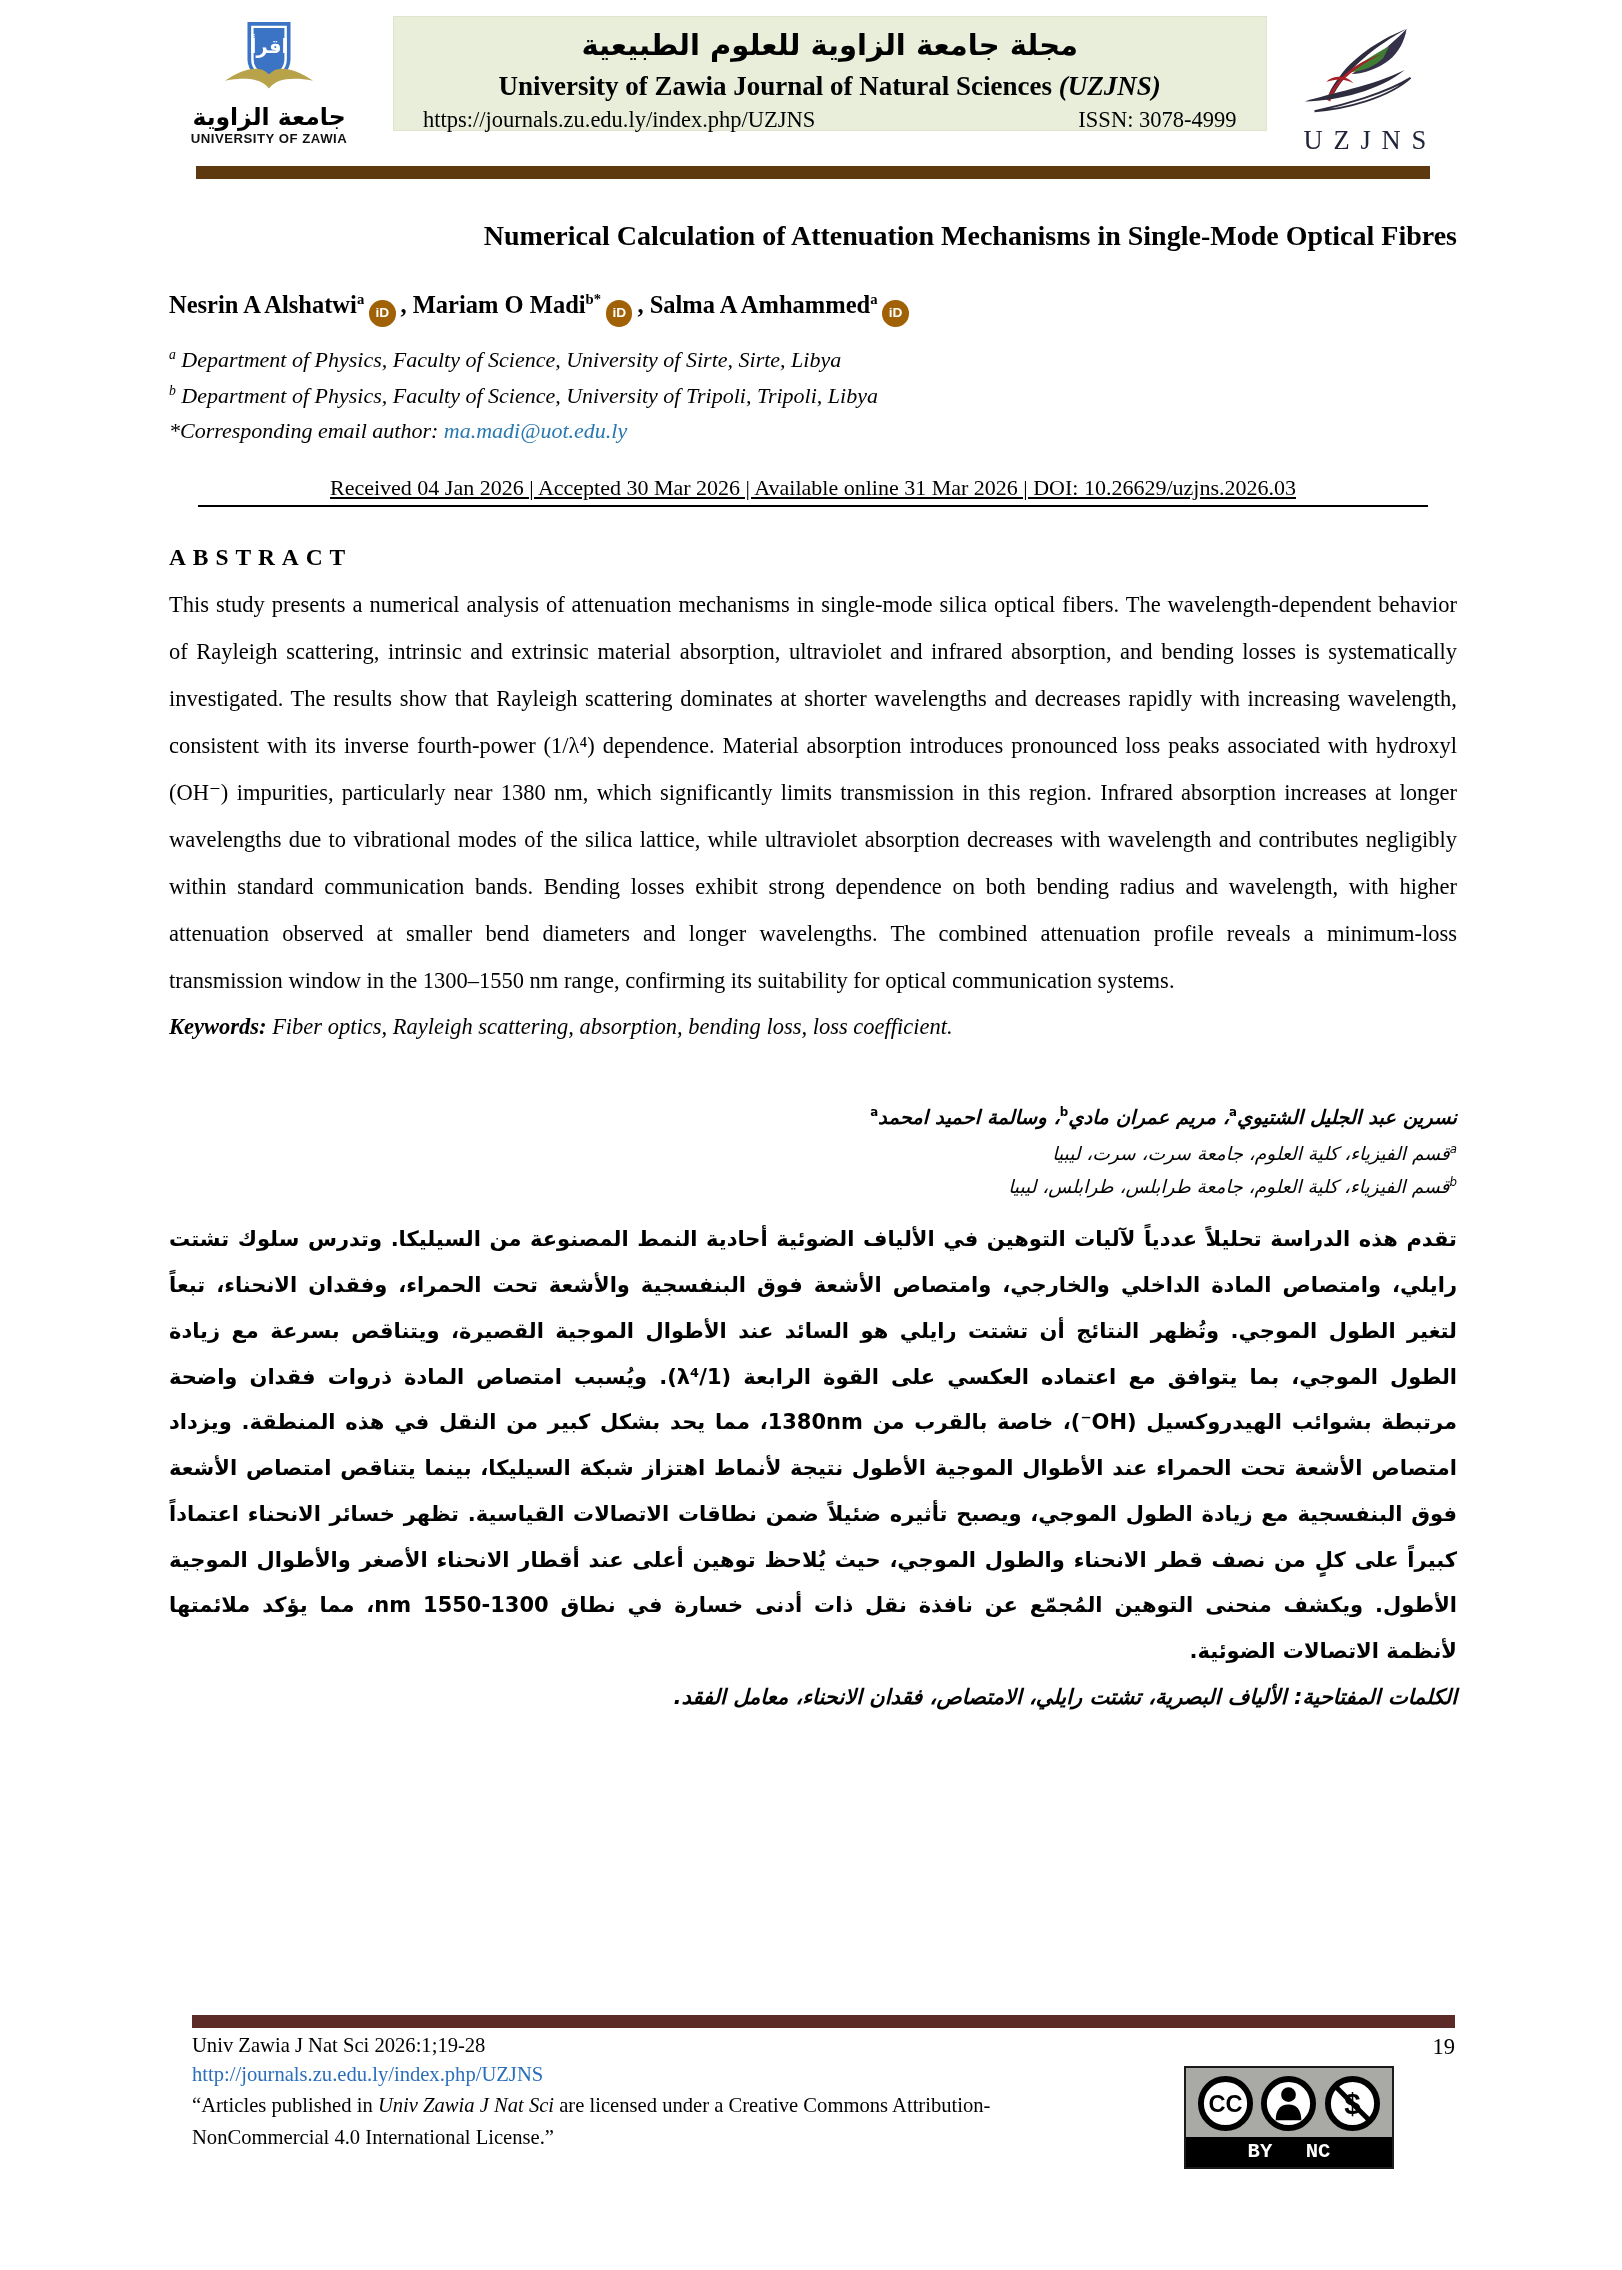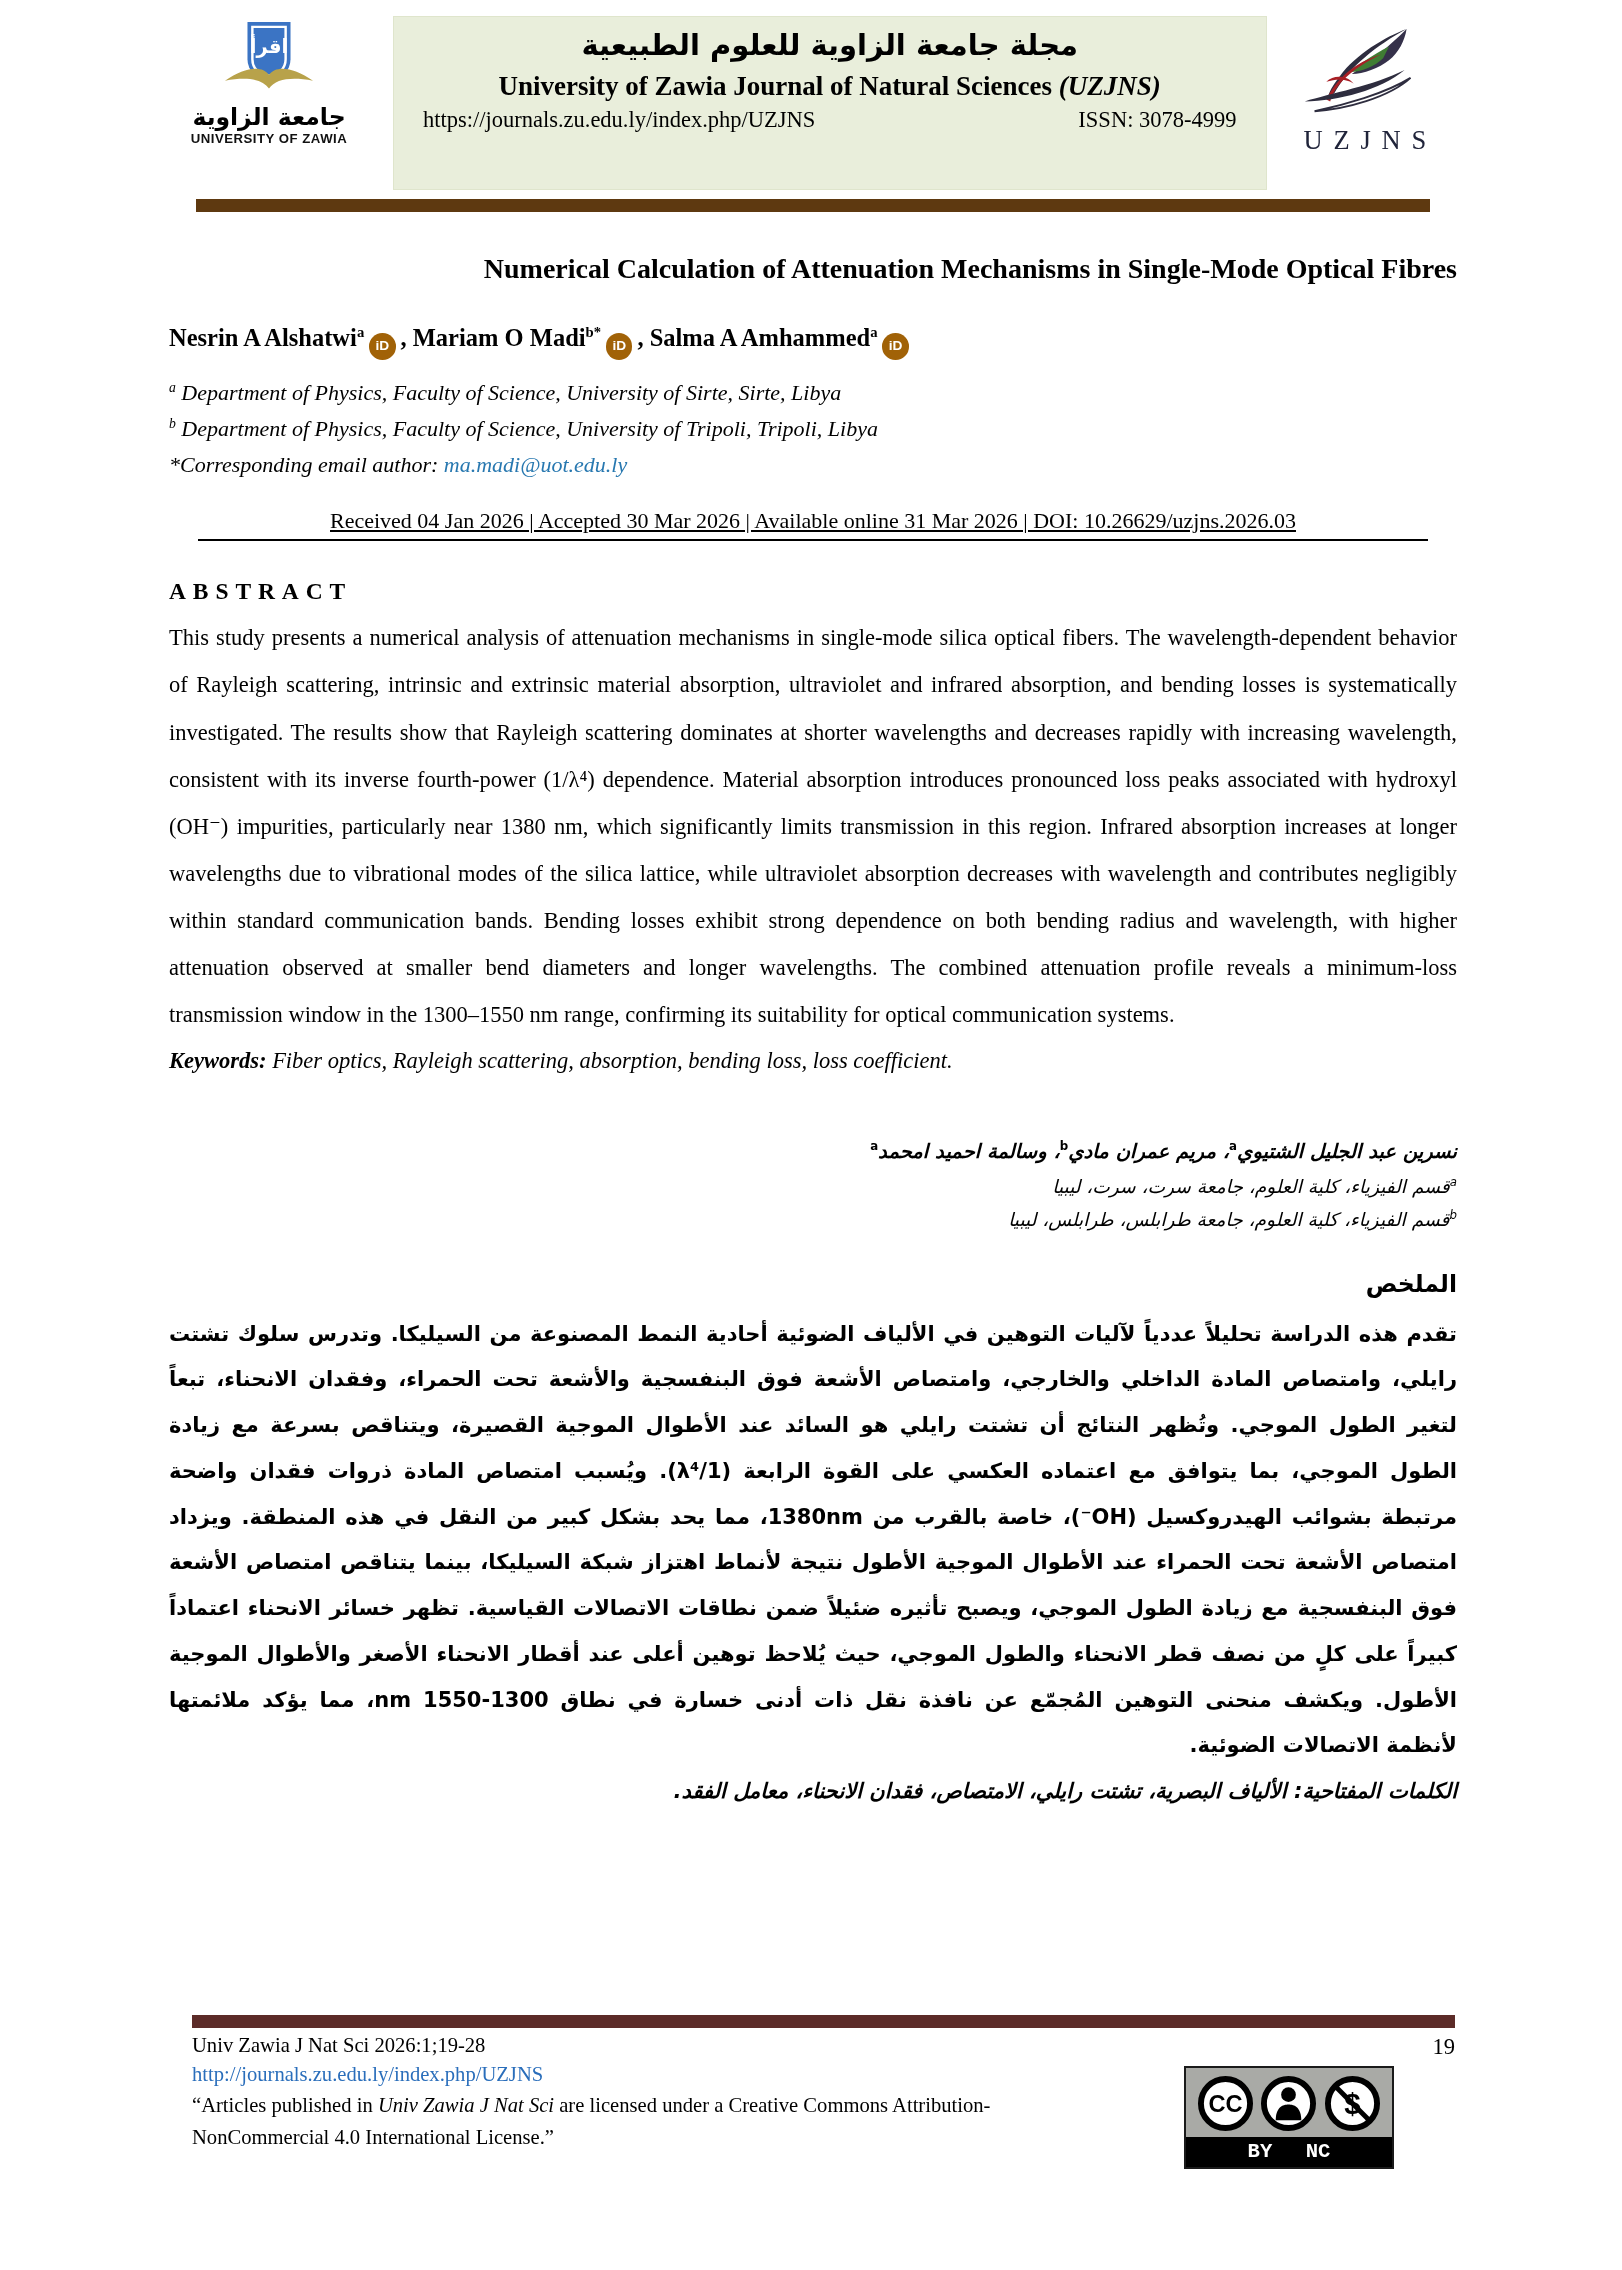--- a/index.html
+++ b/index.html
@@ -14,21 +14,21 @@
   .page { padding: 15.7px 165px 0 169px; }
 
   
   .header { display: flex; align-items: stretch; margin-left: -23.5px; margin-right: -5.9px; }
   .uz-logo { width: 247px; text-align: center; padding-top: 3.9px; flex: 0 0 auto; }
   .uz-logo svg { display: block; margin: 0 auto; }
   .uz-logo .uz-arabic { font-family: "DejaVu Sans", sans-serif; font-weight: bold; font-size: 23.5px; color: #000000; line-height: 1.0; margin-top: -3.9px; }
   .uz-logo .uz-caption { font-family: "Liberation Sans", sans-serif; font-weight: bold; font-size: 13.2px; letter-spacing: 0.5px; color: #111; margin-top: 2px; }
   .green-box {
     flex: 1 1 auto; background: #e9eedb; border: 1px solid #dfe5cc;
-    padding: 9.8px 27.4px 7.8px 27.4px; text-align: center; height: 174px;
+    padding: 9.8px 27.4px 7.8px 27.4px; text-align: center; height: 115px;
   }
   .gb-ar { font-family: "DejaVu Sans", sans-serif; font-weight: bold; font-size: 29px; line-height: 1.35; }
   .gb-en { font-weight: bold; font-size: 27px; line-height: 1.25; margin-top: 3.9px; white-space: nowrap; }
   .gb-en .abbr { font-style: italic; }
   .gb-meta { display: flex; justify-content: space-between; font-size: 22.5px; margin-top: 3.9px; padding: 0 2px; }
   .gb-meta a { color: #000; text-decoration: none; }
   .uzjns-logo { width: 196px; flex: 0 0 auto; text-align: center; padding-top: 9.8px; }
   .uzjns-text { font-size: 26.5px; letter-spacing: 10.8px; color: #20243a; font-weight: normal; margin-top: 2px; text-indent: 10.8px; }
 
   .top-bar { height: 12.7px; background: #5e3910; margin: 9.8px 27.4px 0 27.4px; }
@@ -153,21 +153,20 @@
 
     <div class="ar-authors">
       <span>نسرين عبد الجليل الشتيوي</span><sup>a</sup><span>، </span><span>مريم عمران مادي</span><sup>b</sup><span>، </span><span>وسالمة احميد امحمد</span><sup>a</sup>
     </div>
 
     <div class="ar-affil">
       <div><sup>a</sup><span>قسم الفيزياء، كلية العلوم، جامعة سرت، سرت، ليبيا</span></div>
       <div><sup>b</sup><span>قسم الفيزياء، كلية العلوم، جامعة طرابلس، طرابلس، ليبيا</span></div>
     </div>
 
-    <div class="ar-heading">الملخص</div>
     <p class="ar-body">تقدم هذه الدراسة تحليلاً عددياً لآليات التوهين في الألياف الضوئية أحادية النمط المصنوعة من السيليكا. وتدرس سلوك تشتت رايلي، وامتصاص المادة الداخلي والخارجي، وامتصاص الأشعة فوق البنفسجية والأشعة تحت الحمراء، وفقدان الانحناء، تبعاً لتغير الطول الموجي. وتُظهر النتائج أن تشتت رايلي هو السائد عند الأطوال الموجية القصيرة، ويتناقص بسرعة مع زيادة الطول الموجي، بما يتوافق مع اعتماده العكسي على القوة الرابعة (1/λ⁴). ويُسبب امتصاص المادة ذروات فقدان واضحة مرتبطة بشوائب الهيدروكسيل (OH⁻)، خاصة بالقرب من 1380nm، مما يحد بشكل كبير من النقل في هذه المنطقة. ويزداد امتصاص الأشعة تحت الحمراء عند الأطوال الموجية الأطول نتيجة لأنماط اهتزاز شبكة السيليكا، بينما يتناقص امتصاص الأشعة فوق البنفسجية مع زيادة الطول الموجي، ويصبح تأثيره ضئيلاً ضمن نطاقات الاتصالات القياسية. تظهر خسائر الانحناء اعتماداً كبيراً على كلٍ من نصف قطر الانحناء والطول الموجي، حيث يُلاحظ توهين أعلى عند أقطار الانحناء الأصغر والأطوال الموجية الأطول. ويكشف منحنى التوهين المُجمّع عن نافذة نقل ذات أدنى خسارة في نطاق 1300-1550 nm، مما يؤكد ملائمتها لأنظمة الاتصالات الضوئية.</p>
     <p class="ar-keywords"><span>الكلمات المفتاحية:</span><span> الألياف البصرية، تشتت رايلي، الامتصاص، فقدان الانحناء، معامل الفقد.</span></p>
   </div>
 
 </div>
 
 <div class="footer">
   <div class="footer-bar"></div>
   <div class="footer-row">
     <span>Univ Zawia J Nat Sci 2026:1;19-28</span>

